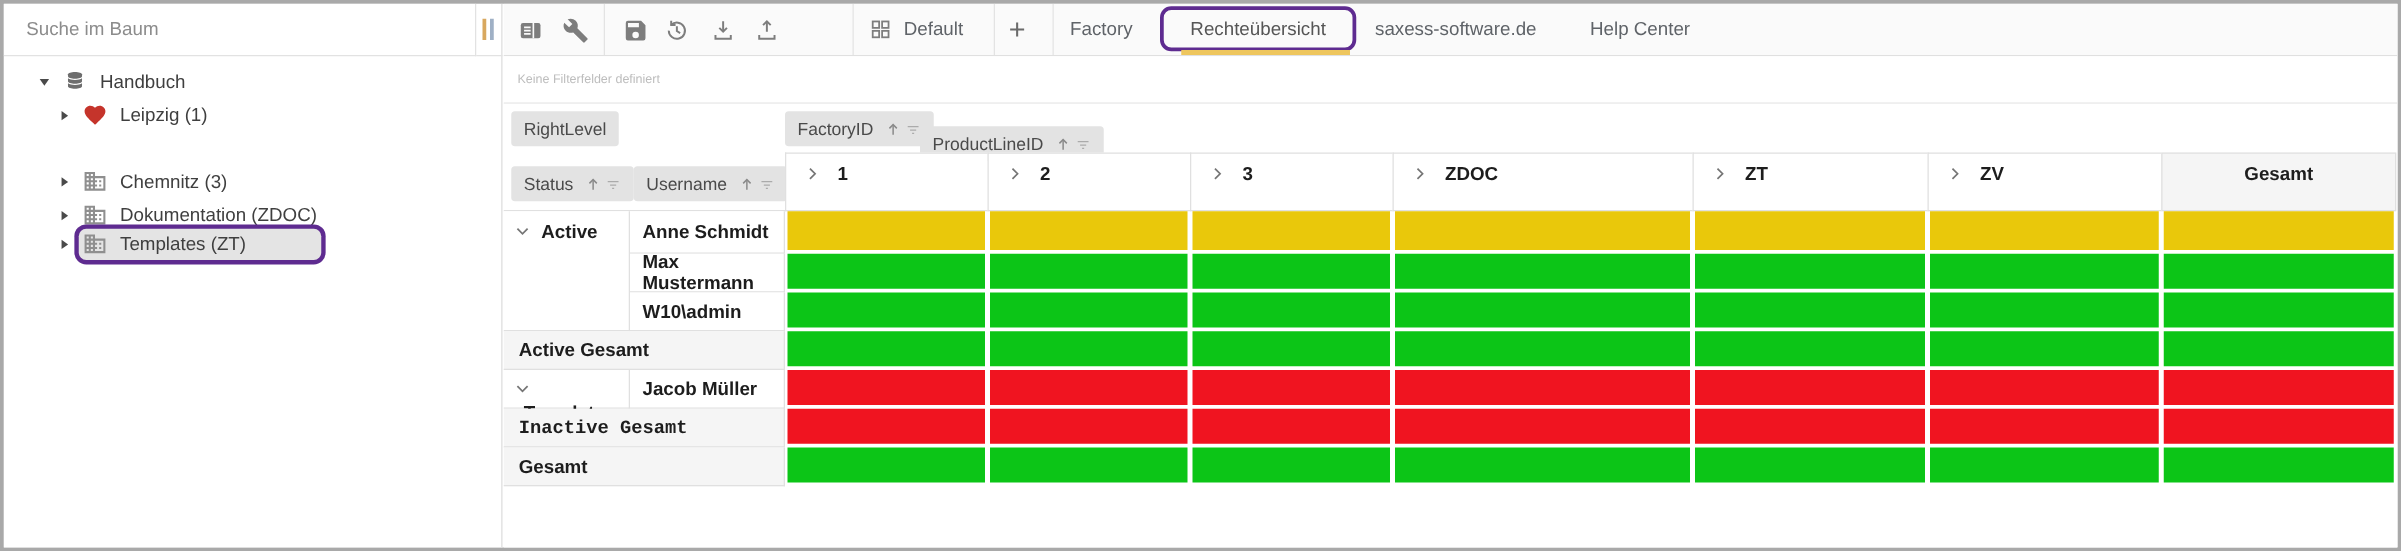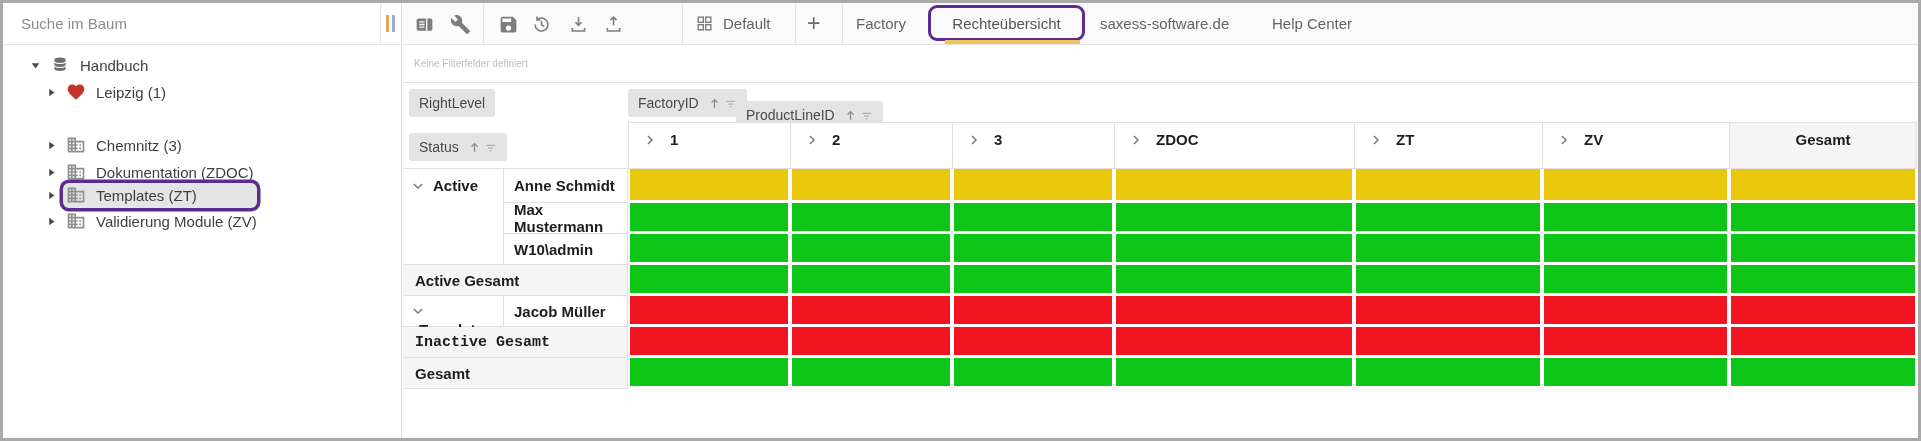--- a/index.html
+++ b/index.html
@@ -156,35 +156,20 @@
           </span>
           <span class="node-body selected">
             <span class="node-icon">
               <svg viewBox="0 0 24 24">
                 <path fill="#8f8f8f" d="M12 7V3H2v18h20V7H12zM6 19H4v-2h2v2zm0-4H4v-2h2v2zm0-4H4V9h2v2zm0-4H4V5h2v2zm4 12H8v-2h2v2zm0-4H8v-2h2v2zm0-4H8V9h2v2zm0-4H8V5h2v2zm10 12h-8v-2h2v-2h-2v-2h2v-2h-2V9h8v10zm-2-8h-2v2h2v-2zm0 4h-2v2h2v-2z"></path>
               </svg>
             </span>
             <span class="node-label">Templates (ZT)</span>
           </span>
         </div>
-        <div class="tree-row" style="top: 163px; left: 40px;">
-          <span class="tree-caret">
-            <svg viewBox="0 0 12 12">
-              <path d="M3 1l7 5-7 5z" fill="#4a4a4a"></path>
-            </svg>
-          </span>
-          <span class="node-body">
-            <span class="node-icon">
-              <svg viewBox="0 0 24 24">
-                <path fill="#8f8f8f" d="M12 7V3H2v18h20V7H12zM6 19H4v-2h2v2zm0-4H4v-2h2v2zm0-4H4V9h2v2zm0-4H4V5h2v2zm4 12H8v-2h2v2zm0-4H8v-2h2v2zm0-4H8V9h2v2zm0-4H8V5h2v2zm10 12h-8v-2h2v-2h-2v-2h2v-2h-2V9h8v10zm-2-8h-2v2h2v-2zm0 4h-2v2h2v-2z"></path>
-              </svg>
-            </span>
-            <span class="node-label">Validierung Module (ZV)</span>
-          </span>
-        </div>
       </div>
   </div>
 
   <div class="main">
     <div class="toolbar">
         <span class="tb-icon" style="left: 9px;">
           <svg viewBox="0 0 24 24">
             <rect x="3" y="5" width="18" height="14" rx="2" fill="#7d7d7d"></rect>
             <path d="M6 9h6M6 12h6M6 15h6" stroke="#fafafa" stroke-width="1.5" fill="none"></path>
             <path d="M14.5 5v14" stroke="#fafafa" stroke-width="1.5"></path>
@@ -286,20 +271,38 @@
                 <path d="M7.5 13h9"></path>
                 <path d="M10.5 18h3"></path>
               </svg>
             </span>
           </span>
       </span>
 
       <div class="hdr-left"></div>
       <span class="chip" style="left:6px; top:50px;">
         <span>Status</span>
+        <span class="sort-filter">
+            <span style="display:inline-flex">
+              <svg viewBox="0 0 24 24" fill="none" stroke="#8a8a8a" stroke-width="2.2">
+                <path d="M12 20V5"></path>
+                <path d="M6.5 10.5 12 5l5.5 5.5"></path>
+              </svg>
+            </span>
+            <span style="display:inline-flex;margin-left:3px">
+              <svg viewBox="0 0 24 24" fill="none" stroke="#ababab" stroke-width="2">
+                <path d="M4 8h16"></path>
+                <path d="M7.5 13h9"></path>
+                <path d="M10.5 18h3"></path>
+              </svg>
+            </span>
+          </span>
+      </span>
+      <span class="chip" style="left:104px; top:50px;">
+        <span>Username</span>
         <span class="sort-filter">
             <span style="display:inline-flex">
               <svg viewBox="0 0 24 24" fill="none" stroke="#8a8a8a" stroke-width="2.2">
                 <path d="M12 20V5"></path>
                 <path d="M6.5 10.5 12 5l5.5 5.5"></path>
               </svg>
             </span>
             <span style="display:inline-flex;margin-left:3px">
               <svg viewBox="0 0 24 24" fill="none" stroke="#ababab" stroke-width="2">
                 <path d="M4 8h16"></path>

